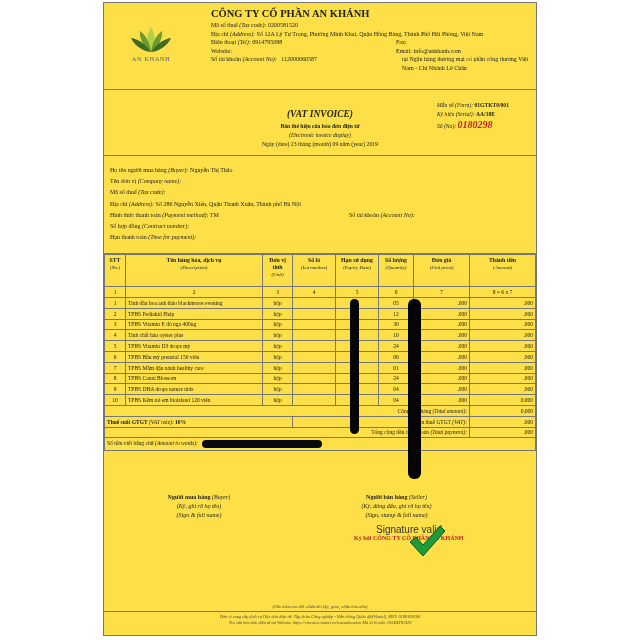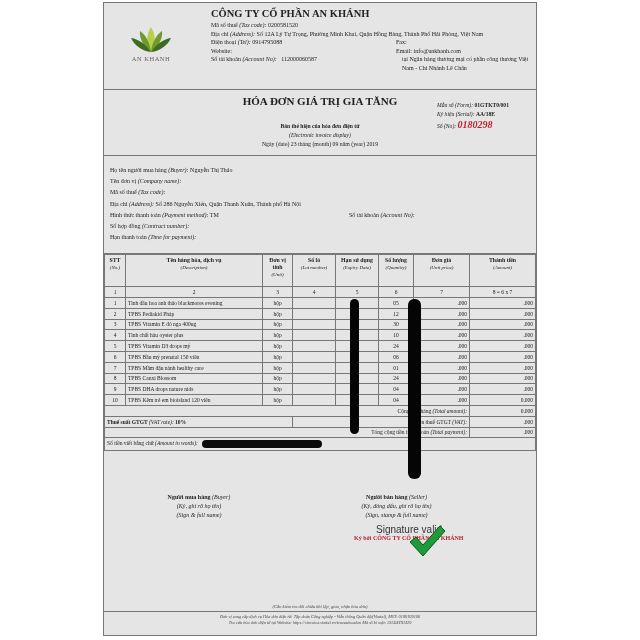--- a/index.html
+++ b/index.html
@@ -2,21 +2,21 @@
 <html><head>
 <meta charset="utf-8">
 <style>
   html, body { margin: 0; padding: 0; }
   body {
     width: 640px; height: 640px; background: #ffffff; position: relative; overflow: hidden;
     font-family: "Liberation Serif", "DejaVu Serif", serif; color: #222;
   }
   .page {
     position: absolute; left: 103px; top: 2px; width: 434px; height: 634px;
-    border: 1.5px solid #777; box-sizing: border-box; background: #e5e5e5; padding-left: 24px;
+    border: 1.5px solid #777; box-sizing: border-box; background: #fde047; padding-left: 24px;
   }
   .sec { position: absolute; left: 0; right: 0; box-sizing: border-box; }
   .hdr { top: 0; height: 87px; border-bottom: 1.5px solid #777; }
   .logo { position: absolute; left: 18px; top: 22px; width: 58px; height: 44px; text-align: center; }
   .logo svg { display: block; margin: 0 auto; }
   .logo-text { font-size: 6.5px; color: #666; letter-spacing: 0.5px; margin-top: 2px; }
   .company { position: absolute; left: 107px; top: 4px; right: 4px; font-size: 6px; line-height: 8.6px; }
   .company-name { font-size: 10.5px; font-weight: bold; line-height: 13px; margin-bottom: 1px; }
   .row2 { display: flex; }
   .row2 .c1 { width: 185px; }
@@ -91,21 +91,21 @@
         <div><span>Email:</span> <span>info@ankhanh.com</span></div>
       </div>
       <div class="row2">
         <div class="c1"><span>Số tài khoản</span> <i>(Account No):</i>&nbsp;&nbsp; <span>112000060587</span></div>
         <div style="width:130px;padding-left:6px;">tại Ngân hàng thương mại cổ phần công thương Việt Nam - Chi Nhánh Lê Chân</div>
       </div>
     </div>
   </div>
 
   <div class="sec title-sec">
-    <div class="title-main">HÓA ĐƠN GIÁ TRỊ GIA TĂNG</div>
+    <div class="title-sub">(VAT INVOICE)</div>
     <div class="title-l3">Bản thể hiện của hóa đơn điện tử</div>
     <div class="title-l4">(Electronic invoice display)</div>
     <div class="title-l5">Ngày (date) 23 tháng (month) 09 năm (year) 2019</div>
     <div class="form-info">
       <div><span class="it">Mẫu số (Form):</span> <b>01GTKT0/001</b></div>
       <div><span class="it">Ký hiệu (Serial):</span> <b>AA/18E</b></div>
       <div style="margin-top:3px;"><span class="it">Số (No):</span> <span class="inv-no">0180298</span></div>
     </div>
   </div>
 

